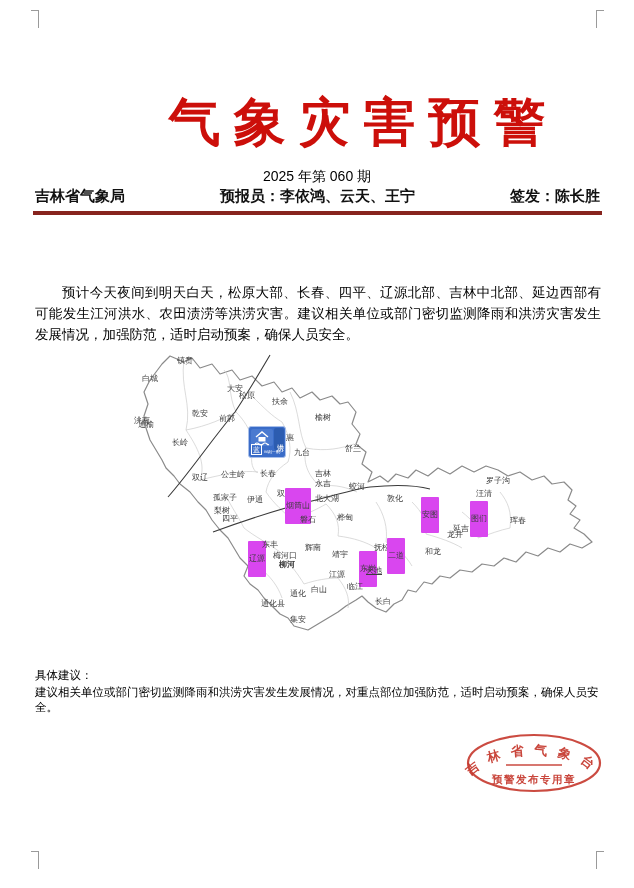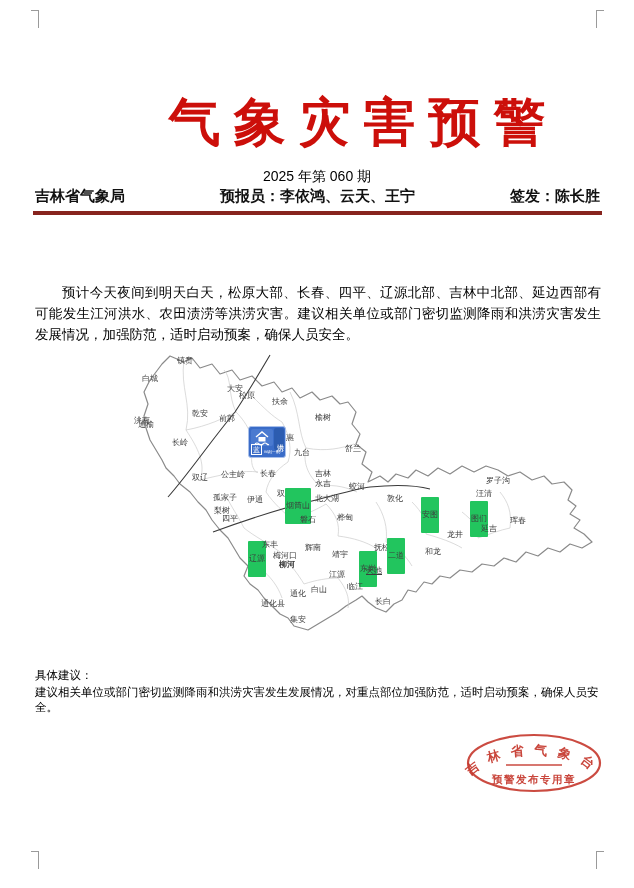--- a/index.html
+++ b/index.html
@@ -35,21 +35,21 @@
   }
 
   
   .map-wrap{position:absolute;left:140px;top:352px;width:470px;height:292px;}
   .map-wrap svg{position:absolute;left:0;top:0;}
   .map-label-layer{position:absolute;left:0;top:0;width:100%;height:100%;}
   .map-label{
     position:absolute;transform:translate(-50%,-50%);font-size:8px;color:#3d3d3d;
     white-space:nowrap;line-height:1;z-index:2;
   }
-  .map-label.boxed{background:#22c55e;padding:14px 1px;border-radius:1px;}
+  .map-label.boxed{background:#d946ef;padding:14px 1px;border-radius:1px;}
 
   .warn-badge{
     position:absolute;left:108px;top:74px;width:38px;height:32px;background:#3a6cc8;
     border:1px solid #a9c0ea;border-radius:3px;z-index:5;box-sizing:border-box;
   }
   .warn-badge .icon-box{
     position:absolute;left:2px;top:2px;width:22px;height:17px;background:#4a7ad0;border-radius:2px;
   }
   .warn-badge .type-strip{
     position:absolute;right:1px;top:1px;width:10px;height:22px;background:#2c5cb0;border-radius:2px;
@@ -162,21 +162,21 @@
         <span class="map-label" style="left: 358px; top: 129px;">罗子沟</span>
         <span class="map-label" style="left: 344px; top: 142px;">汪清</span>
         <span class="map-label" style="left: 255px; top: 147px;">敦化</span>
         <span class="map-label" style="left: 85px; top: 146px;">孤家子</span>
         <span class="map-label" style="left: 115px; top: 148px;">伊通</span>
         <span class="map-label" style="left: 145px; top: 142px;">双阳</span>
         <span class="map-label" style="left: 187px; top: 147px;">北大湖</span>
         <span class="map-label boxed" style="left: 290px; top: 163px;">安图</span>
         <span class="map-label boxed" style="left: 339px; top: 167px;">图们</span>
         <span class="map-label" style="left: 378px; top: 169px;">珲春</span>
-        <span class="map-label" style="left: 321px; top: 177px; margin-left: 28px;">延吉</span>
+        <span class="map-label" style="left: 321px; top: 177px;">延吉</span>
         <span class="map-label" style="left: 315px; top: 183px;">龙井</span>
         <span class="map-label" style="left: 82px; top: 159px;">梨树</span>
         <span class="map-label" style="left: 90px; top: 167px;">四平</span>
         <span class="map-label boxed" style="left: 117px; top: 177px; margin-top: 30px;">辽源</span>
         <span class="map-label boxed" style="left: 158px; top: 154px;">烟筒山</span>
         <span class="map-label" style="left: 168px; top: 168px;">磐石</span>
         <span class="map-label" style="left: 205px; top: 166px;">桦甸</span>
         <span class="map-label" style="left: 130px; top: 193px;">东丰</span>
         <span class="map-label" style="left: 145px; top: 204px;">梅河口</span>
         <span class="map-label" style="left: 147px; top: 213px; font-weight: bold;">柳河</span>

